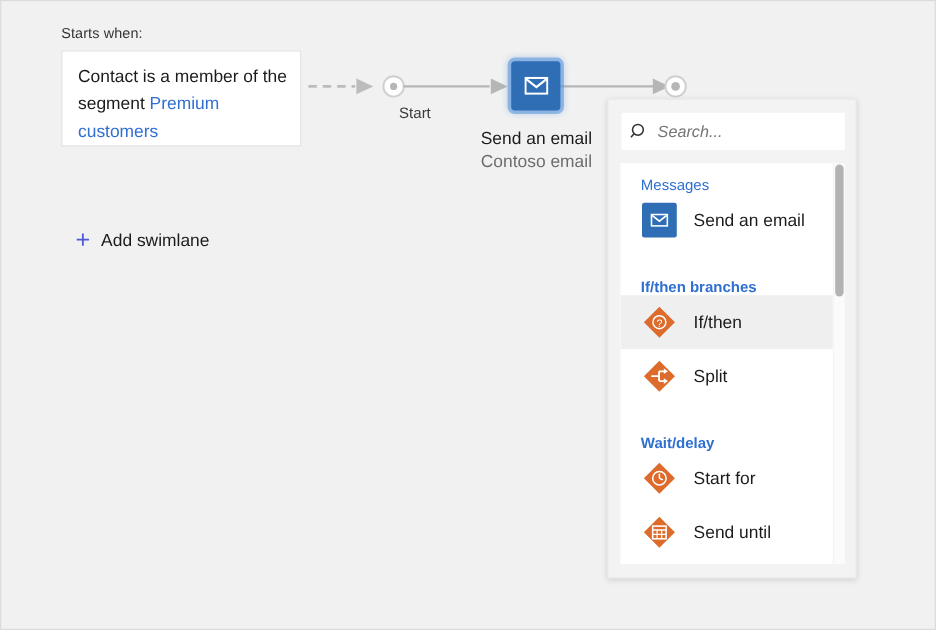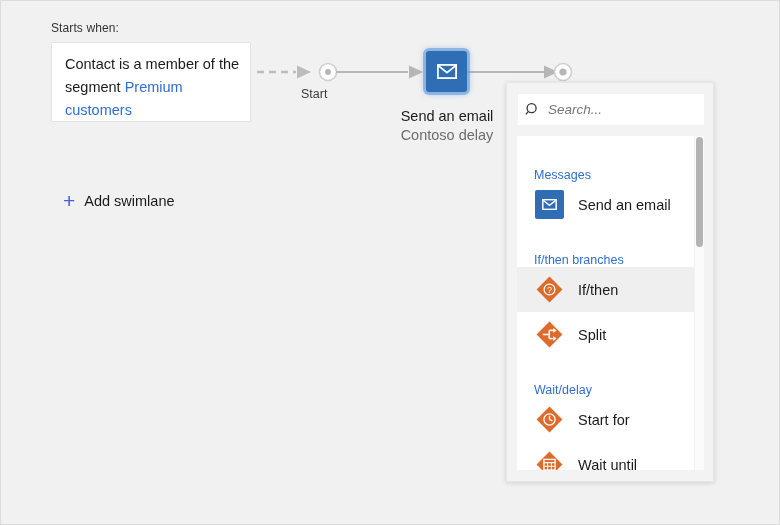--- a/index.html
+++ b/index.html
@@ -71,21 +71,21 @@
     width: 780px;
     height: 525px;
     pointer-events: none;
   }
 
   .start-node-label {
     position: absolute;
     left: 300px;
     top: 86px;
     width: 58px;
-    text-align: left;
+    text-align: right;
     font-size: 12.5px;
     color: #3b3b3b;
   }
 
   
   .email-node {
     position: absolute;
     left: 425px;
     top: 50px;
     width: 41px;
@@ -209,22 +209,22 @@
     background: #b3b3b3;
     border-radius: 4px;
   }
 
   .group-header {
     font-size: 12.5px;
     color: #2f6fd0;
     padding: 0 0 0 17px;
     line-height: 14px;
   }
-  .group-header.first { margin-top: 32px; }
-  .group-header.spaced { margin-top: 26px; }
+  .group-header.first { margin-top: 11px; }
+  .group-header.spaced { margin-top: 26px; font-weight: bold; }
 
   .panel-item {
     display: flex;
     align-items: center;
     height: 45px;
     padding-left: 17px;
     gap: 13px;
     cursor: pointer;
   }
   .panel-item.selected {
@@ -288,21 +288,21 @@
 
     <div class="email-node">
       <svg width="20" height="15" viewBox="0 0 20 15">
         <rect x="0.9" y="0.9" width="18.2" height="13.2" fill="none" stroke="#ffffff" stroke-width="1.8"></rect>
         <polyline points="1.6,1.9 10,8.6 18.4,1.9" fill="none" stroke="#ffffff" stroke-width="1.8"></polyline>
       </svg>
     </div>
 
     <div class="email-node-labels">
       <div class="email-node-title">Send an email</div>
-      <div class="email-node-sub">Contoso delay</div>
+      <div class="email-node-sub">Contoso email</div>
     </div>
 
     <div class="add-swimlane">
       <span class="plus">+</span>
       <span class="label">Add swimlane</span>
     </div>
 
   </div>
 
   <div class="panel">
@@ -378,21 +378,21 @@
         <span class="item-icon">
           <svg width="31" height="31" viewBox="0 0 31 31">
             <rect x="15.5" y="2.6" width="18.3" height="18.3" transform="rotate(45 15.5 2.6)" fill="#dd6b2c"></rect>
             <rect x="9.9" y="10.4" width="11.2" height="10.6" fill="none" stroke="#ffffff" stroke-width="1.3"></rect>
             <line x1="9.9" y1="13.6" x2="21.1" y2="13.6" stroke="#ffffff" stroke-width="1.3"></line>
             <line x1="13.6" y1="13.6" x2="13.6" y2="21" stroke="#ffffff" stroke-width="1"></line>
             <line x1="17.4" y1="13.6" x2="17.4" y2="21" stroke="#ffffff" stroke-width="1"></line>
             <line x1="9.9" y1="17.3" x2="21.1" y2="17.3" stroke="#ffffff" stroke-width="1"></line>
           </svg>
         </span>
-        <span class="panel-item-label">Wait until</span>
+        <span class="panel-item-label">Send until</span>
       </div>
 
     </div>
 
     <div class="panel-scroll-track">
       <div class="panel-scroll-thumb"></div>
     </div>
 
   </div>
 

